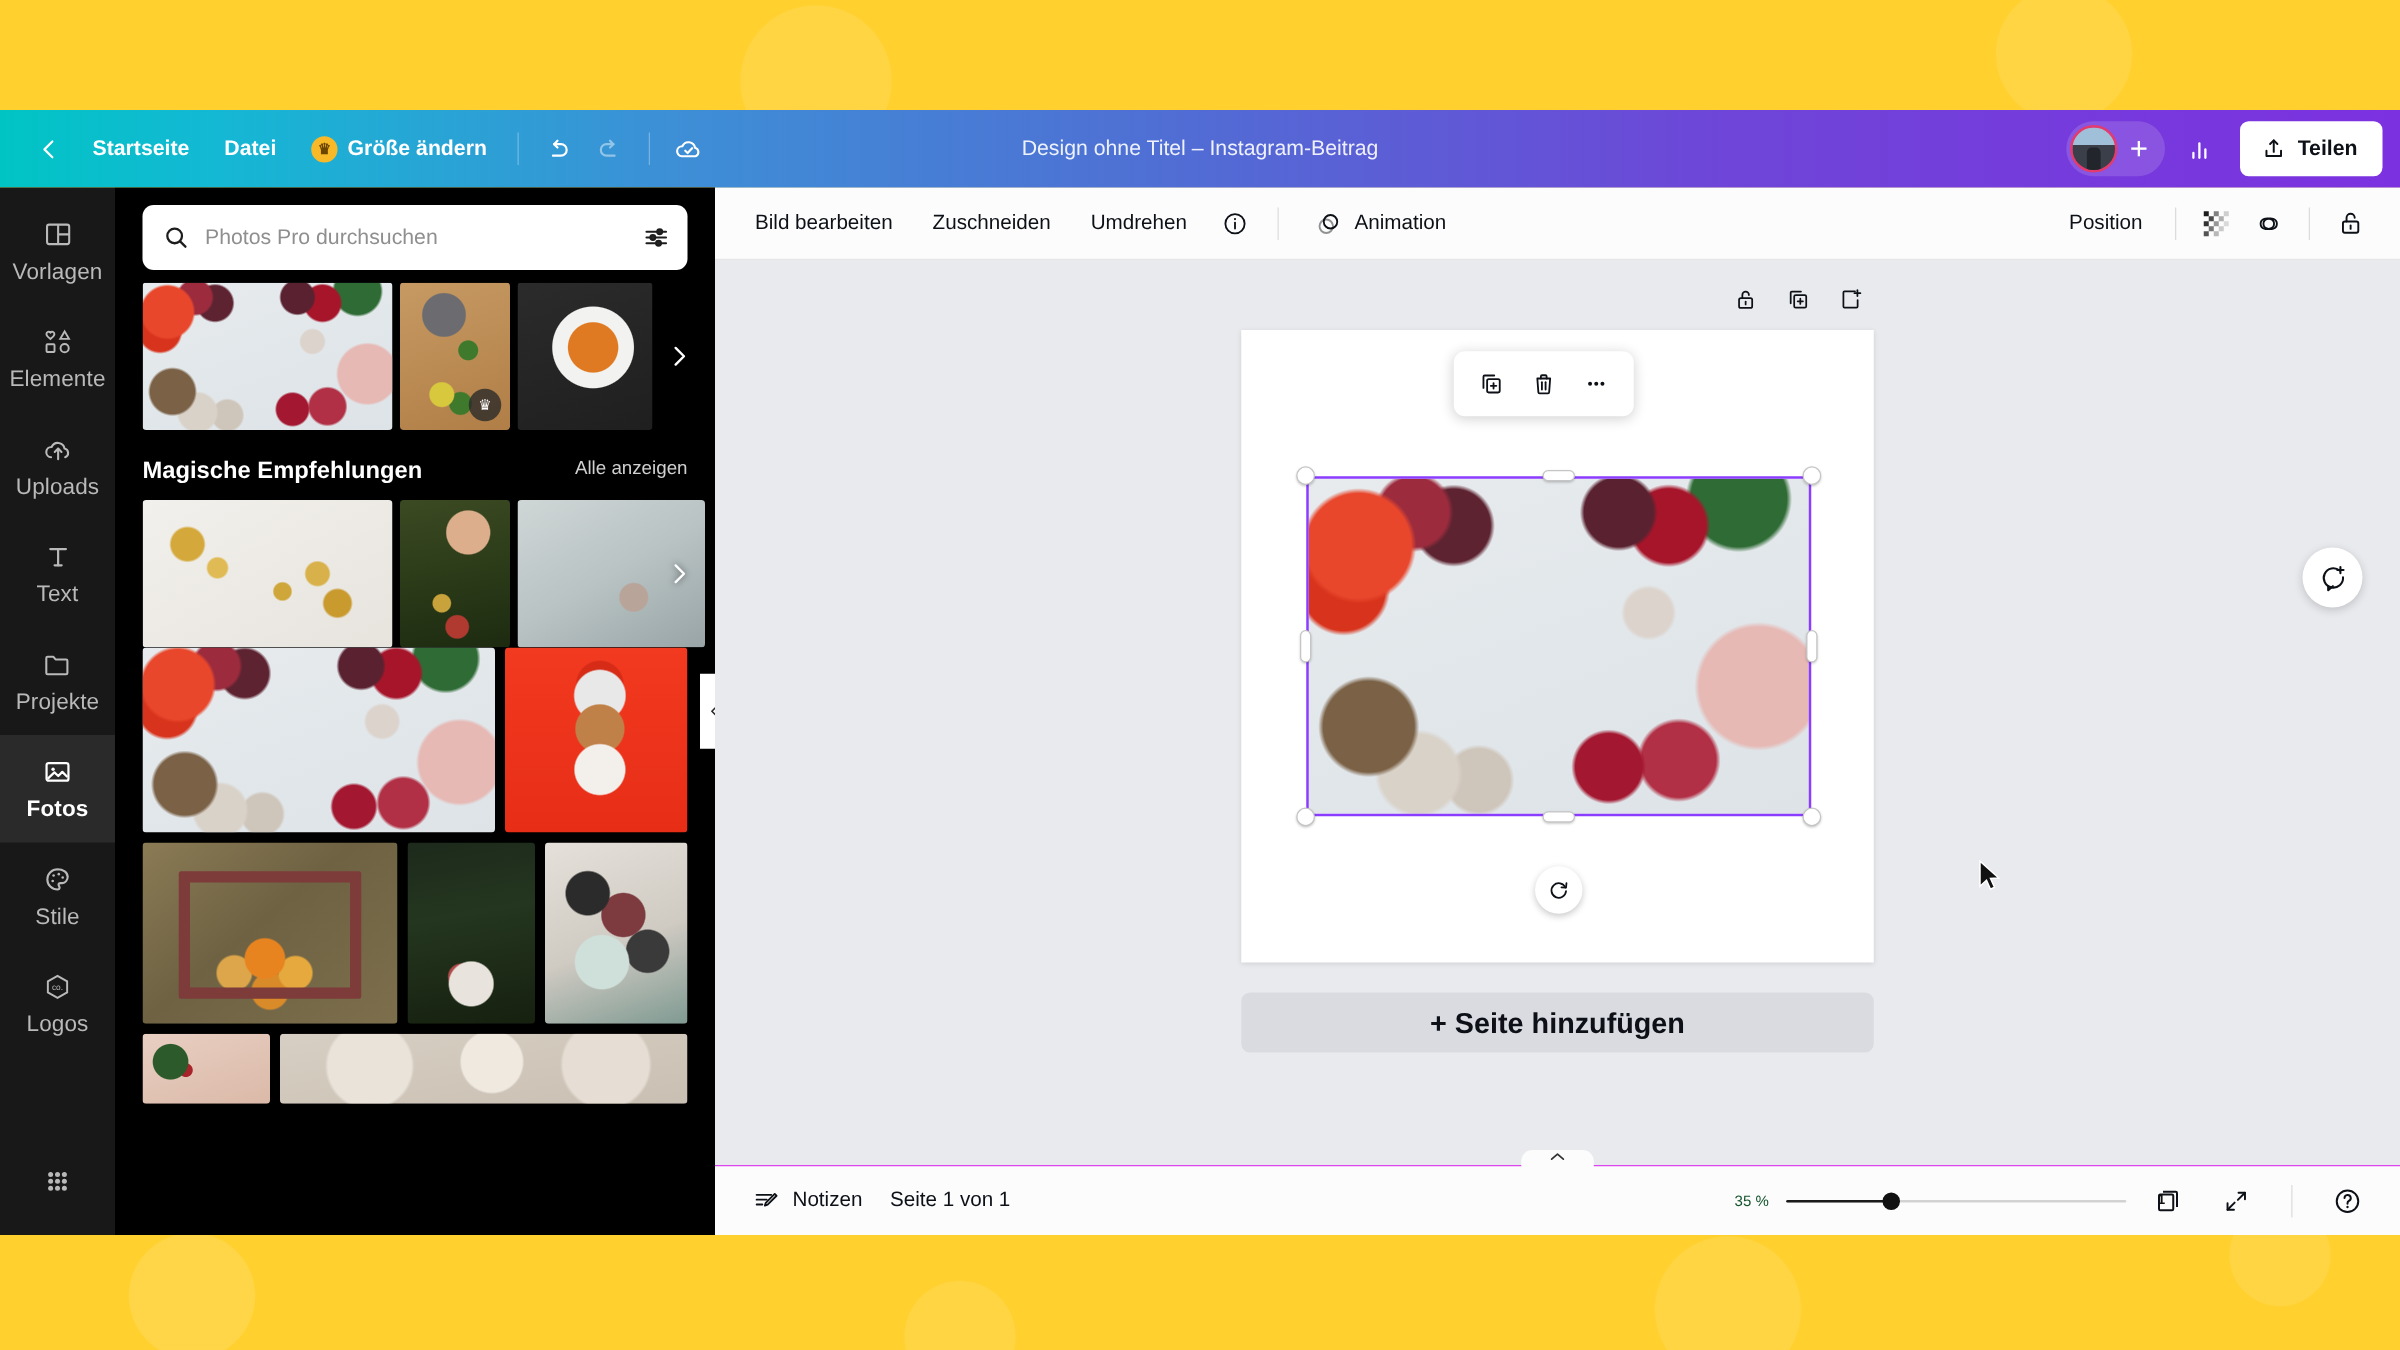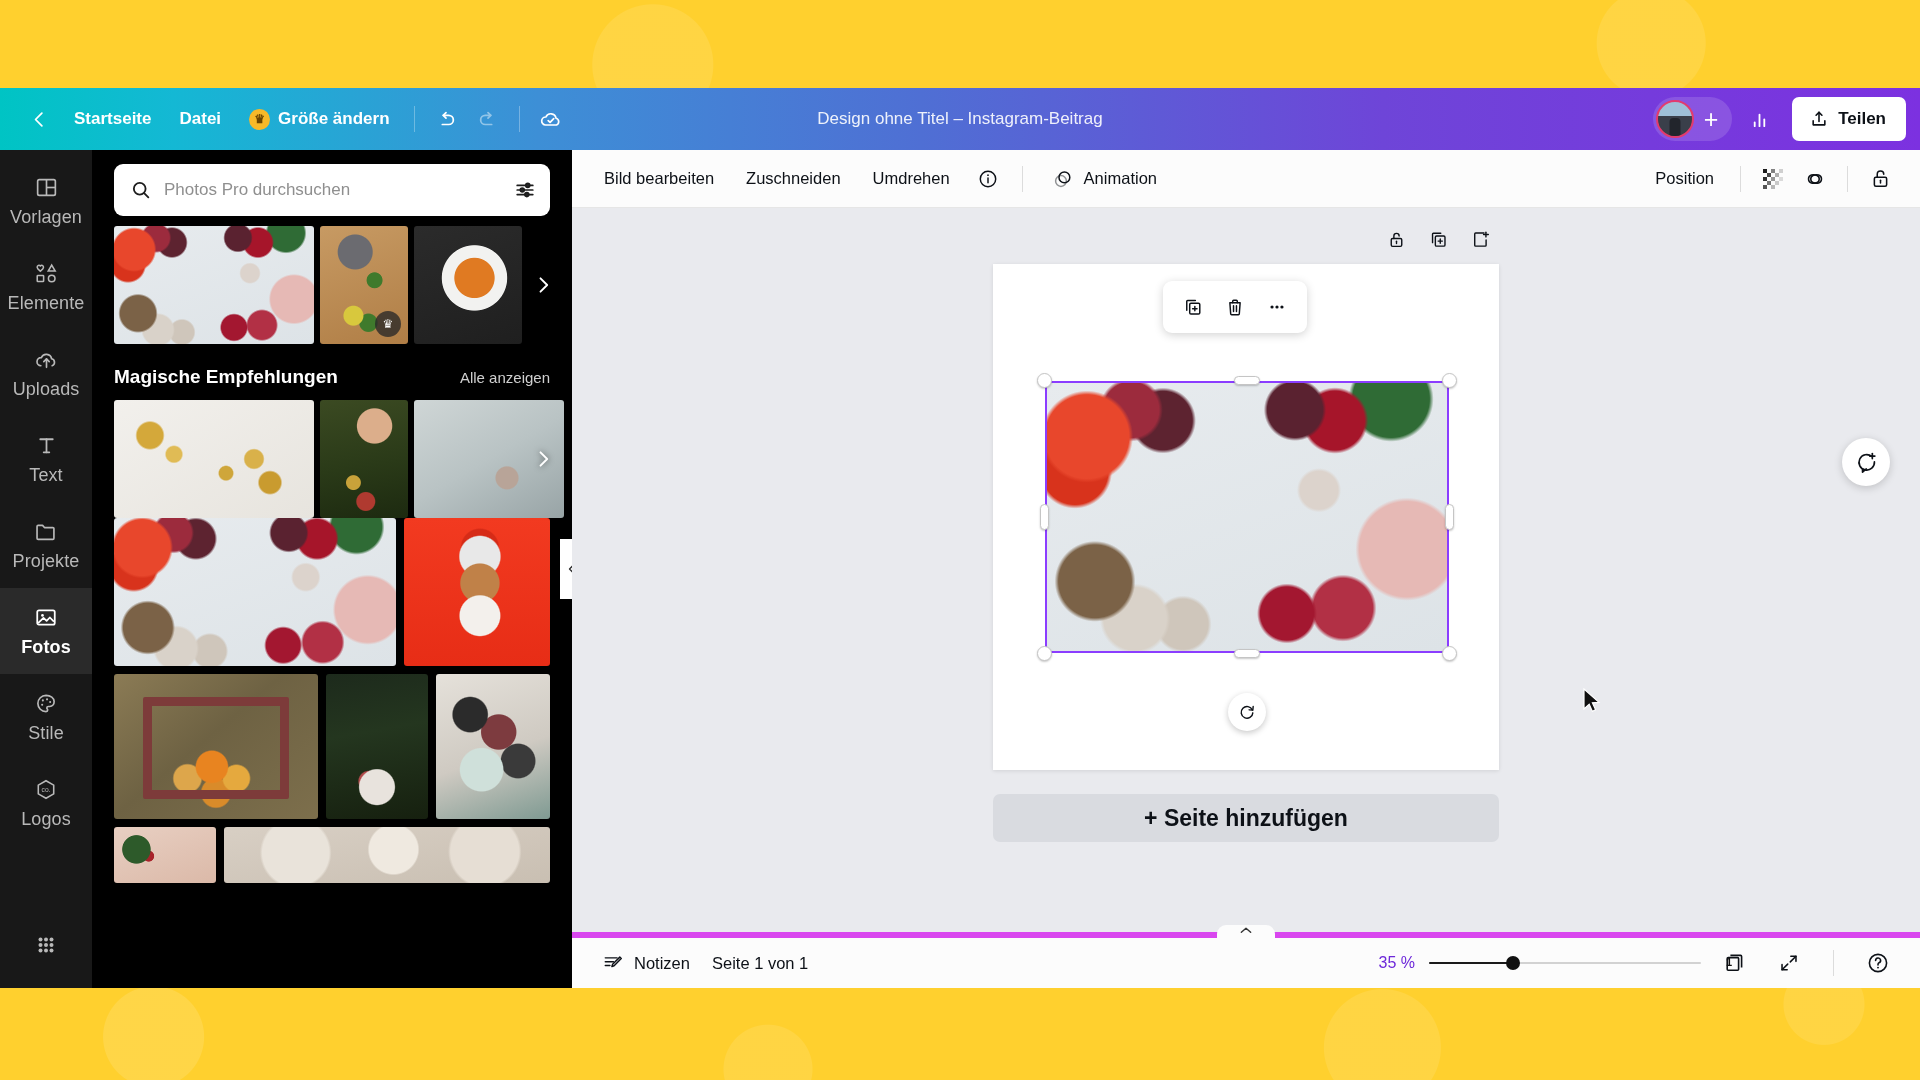--- a/index.html
+++ b/index.html
@@ -136,21 +136,21 @@
     display: flex; align-items: center; gap: 12px; padding: 0 14px 0 16px;
   }
   .search-box input {
     flex: 1; border: 0; outline: 0; font-size: 17px;
     color: #1d1d1d; font-family: inherit; background: transparent;
   }
   .search-box input::placeholder { color: #8f8f8f; }
   .panel-scroll { flex: 1; overflow: hidden; position: relative; }
 
   .sec-head {
-    display: flex; align-items: center; justify-content: space-between;
+    display: flex; align-items: flex-start; justify-content: space-between;
     padding: 22px 22px 12px 22px;
   }
   .sec-title { color: #fff; font-size: 19px; font-weight: 700; }
   .sec-link { color: #d0d0d0; font-size: 15px; cursor: pointer; }
 
   .carousel { position: relative; padding: 0 0 0 22px; }
   .carousel-row { display: flex; gap: 6px; height: 118px; overflow: hidden; }
   .carousel-row .ph { flex: 0 0 auto; height: 118px; border-radius: 3px; overflow: hidden; position: relative; cursor: pointer; }
   .carousel-arrow {
     position: absolute; right: 14px; top: 50%; transform: translateY(-50%);
@@ -377,32 +377,32 @@
     margin-top: 24px;
     width: 506px; height: 48px; border-radius: 7px;
     background: #d9dbe0; color: #0d1117;
     display: flex; align-items: center; justify-content: center;
     font-size: 23px; font-weight: 600; cursor: pointer;
   }
 
   
   .statusbar {
     height: 56px; flex: 0 0 56px; background: #fcfcfc;
-    border-top: 6px solid #d946ef;
+    border-top: 1px solid #d946ef;
     display: flex; align-items: center; padding: 0 22px 0 18px;
     position: relative;
   }
   .sb-btn {
     height: 38px; padding: 0 12px; border-radius: 7px;
     display: flex; align-items: center; gap: 10px;
     font-size: 16.5px; color: #0d1117; cursor: pointer; white-space: nowrap;
   }
   .sb-static { font-size: 16.5px; color: #0d1117; padding: 0 10px; }
   .sb-right { margin-left: auto; display: flex; align-items: center; gap: 14px; }
-  .zoom-val { font-size: 16px; color: #6d28d9; min-width: 52px; text-align: right; }
+  .zoom-val { font-size: 12px; color: #14532d; min-width: 52px; text-align: right; }
   .slider { width: 272px; height: 18px; position: relative; cursor: pointer; }
   .slider-track {
     position: absolute; left: 0; right: 0; top: 8px; height: 2px;
     background: #d2d2d2; border-radius: 2px;
   }
   .slider-fill {
     position: absolute; left: 0; top: 8px; height: 2px; width: 31%;
     background: #1a1a1a; border-radius: 2px;
   }
   .slider-thumb {

